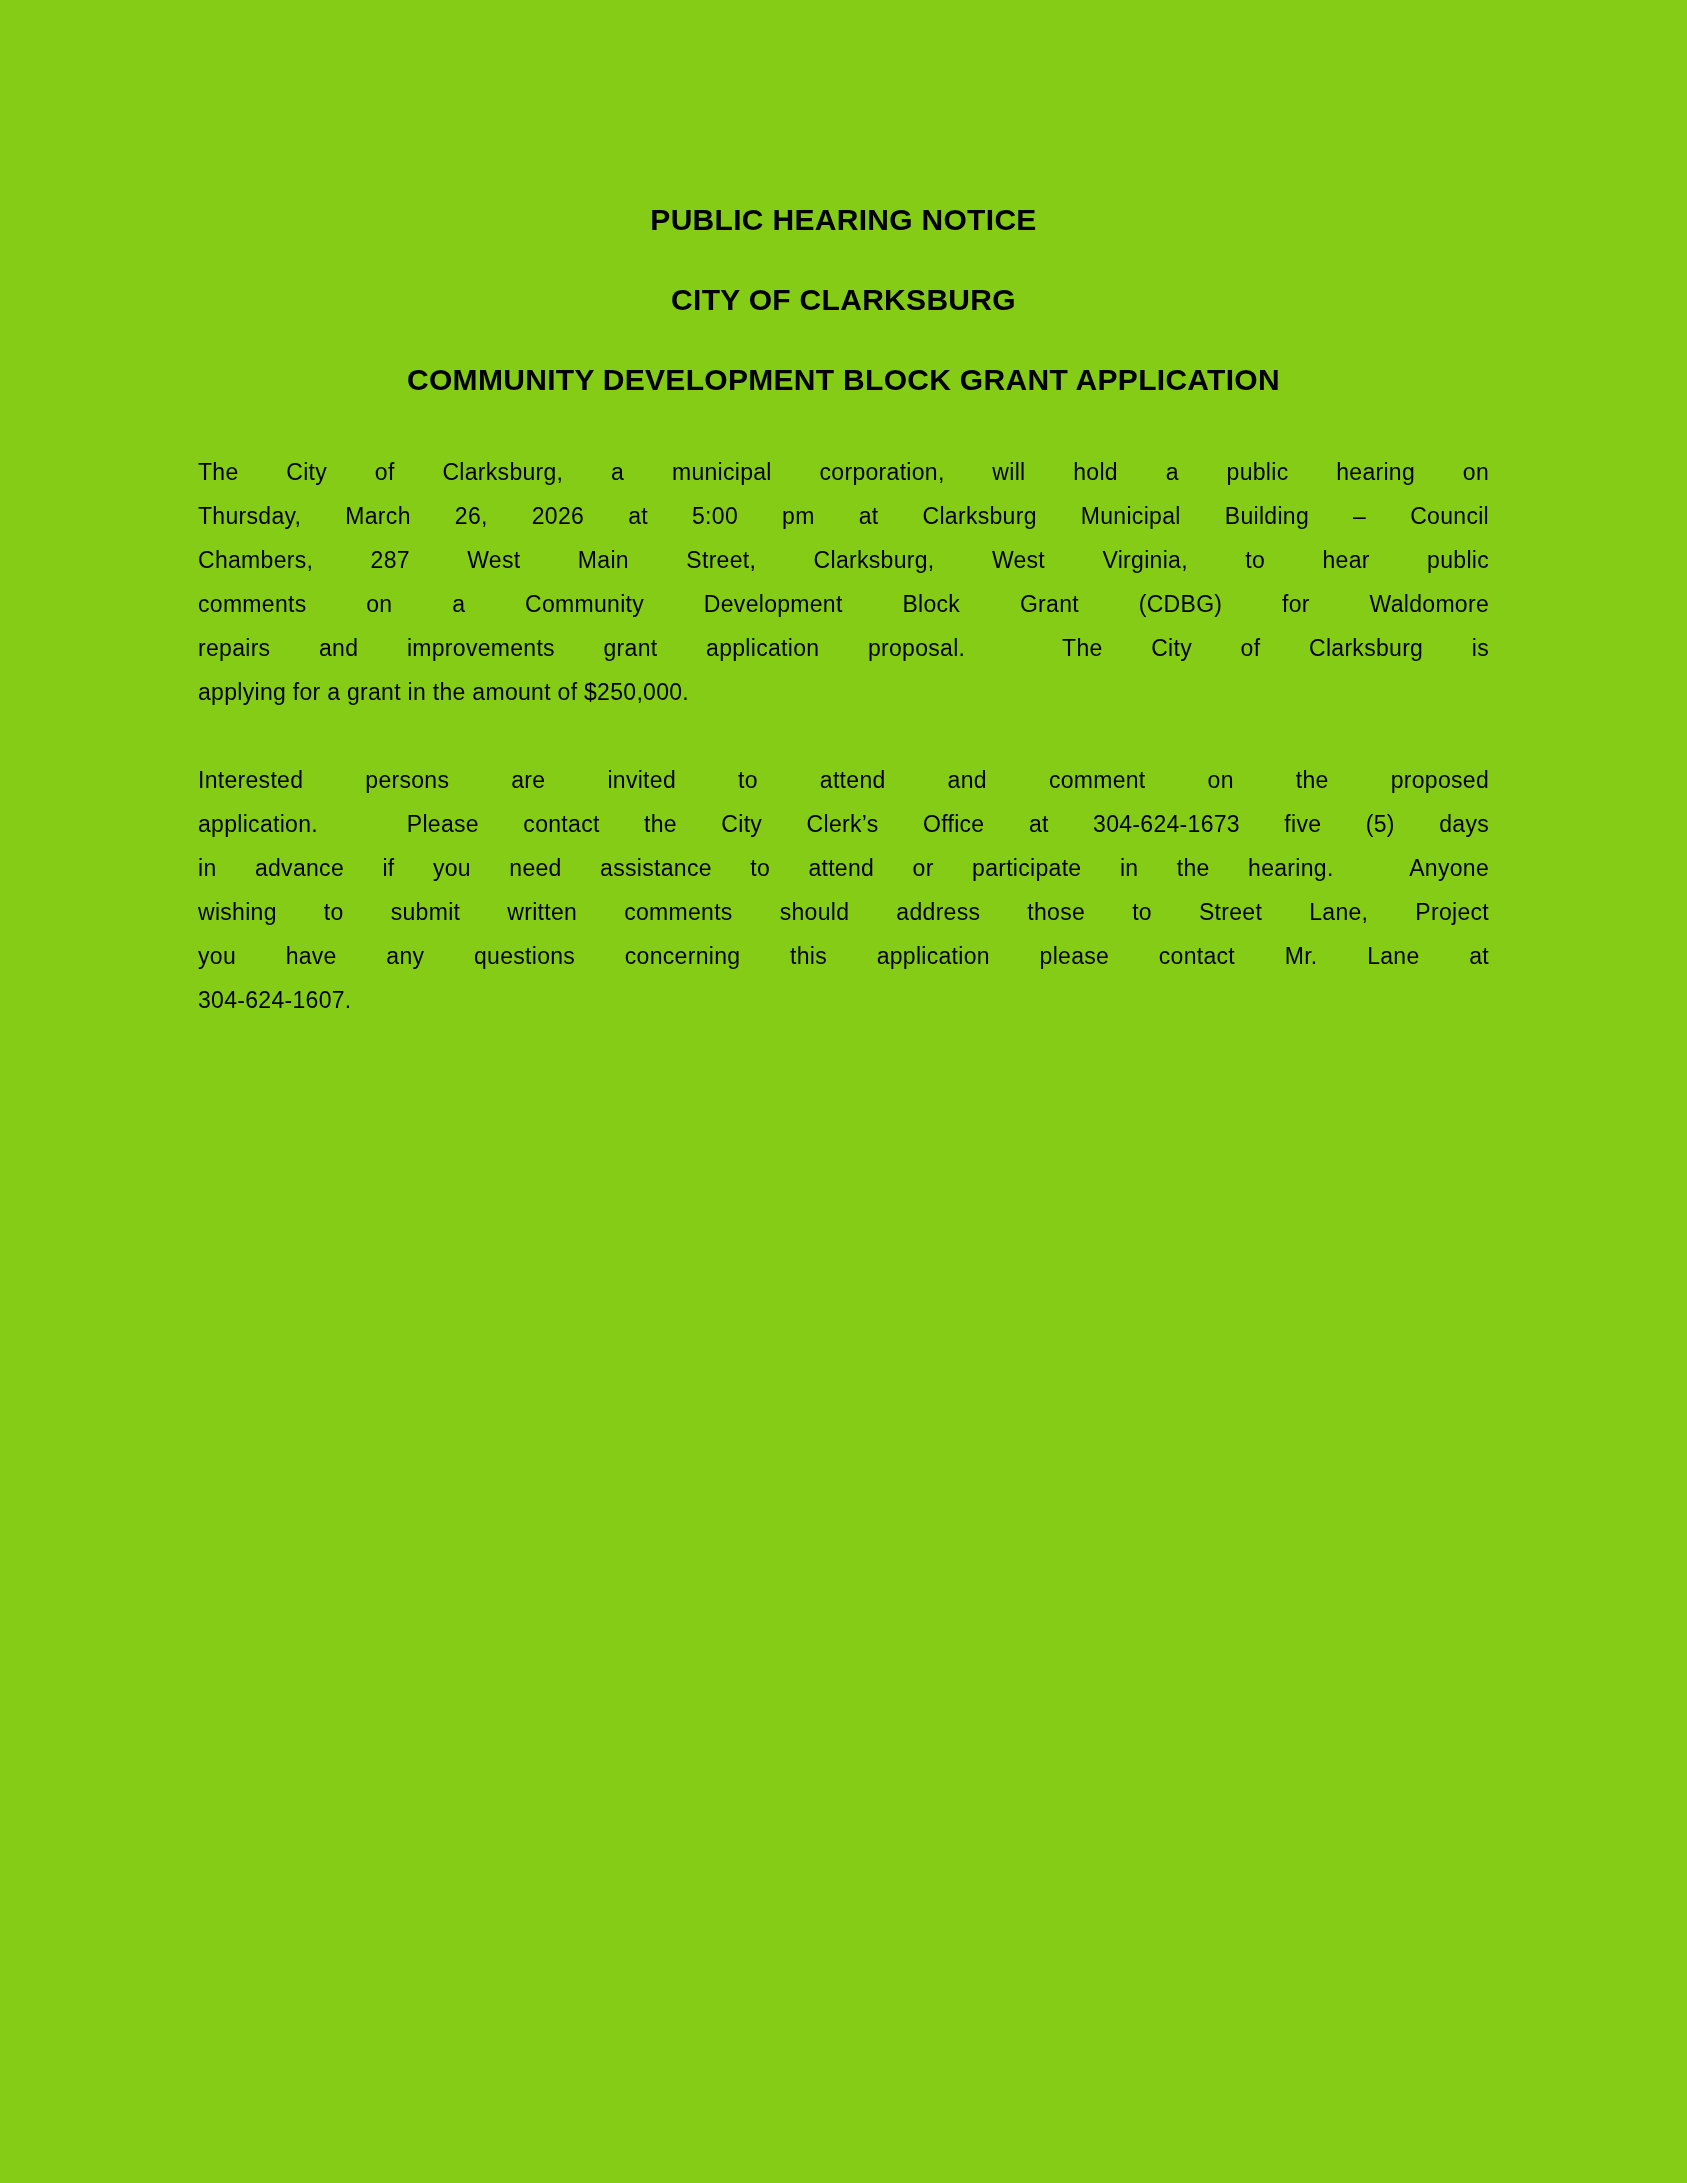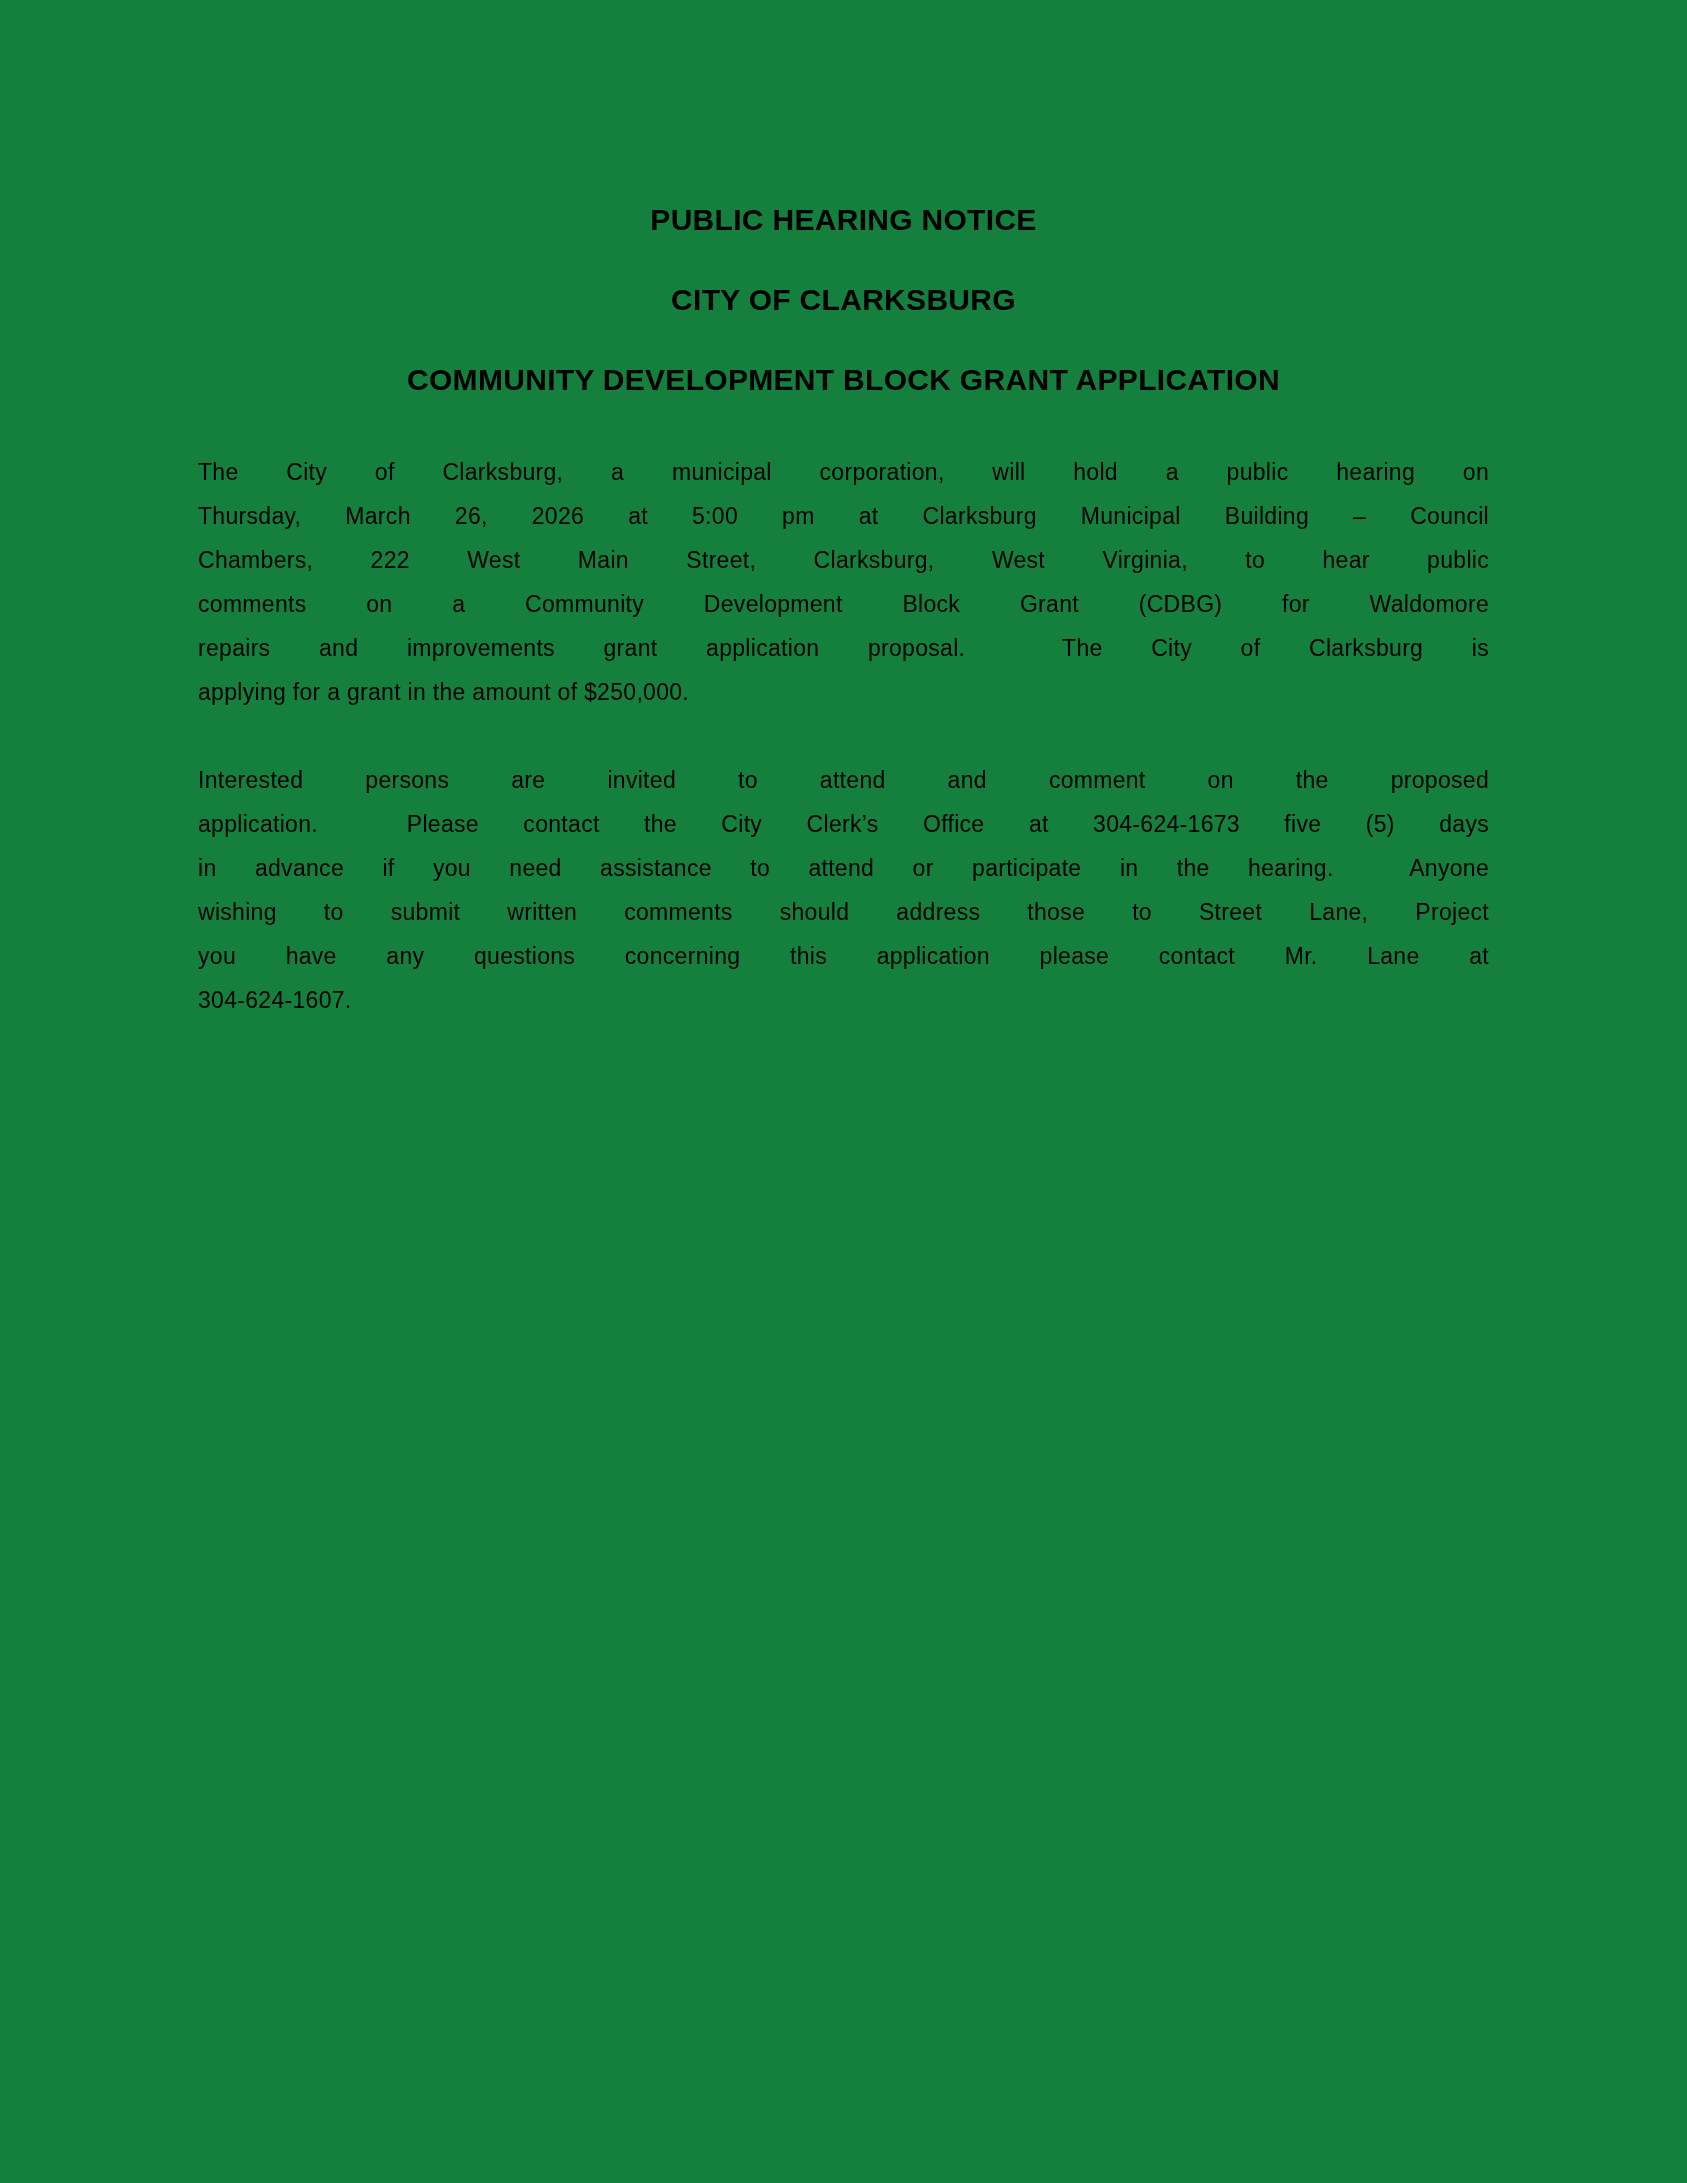--- a/index.html
+++ b/index.html
@@ -4,21 +4,21 @@
 <style>
   html, body {
     margin: 0;
     padding: 0;
     background: #ffffff;
   }
   .page {
     position: relative;
     width: 1687px;
     height: 2183px;
-    background: #15803d;
+    background: #84cc16;
     box-sizing: border-box;
     padding: 198px 198px 0 198px;
     font-family: "Liberation Sans", sans-serif;
     color: #000000;
     overflow: hidden;
   }
   .heading {
     font-size: 30px;
     line-height: 44px;
     font-weight: 700;
@@ -52,21 +52,21 @@
 
 <div class="page">
   <div class="heading">PUBLIC HEARING NOTICE</div>
   <div class="heading">CITY OF CLARKSBURG</div>
   <div class="heading last-heading">COMMUNITY DEVELOPMENT BLOCK GRANT APPLICATION</div>
 
   <div id="notice-body">
       <div class="paragraph">
         <div class="line justify"><span class="run">The City of Clarksburg, a municipal corporation, will hold a public hearing on</span></div>
         <div class="line justify"><span class="run bold">Thursday, March 26, 2026</span><span class="run"> at </span><span class="run bold">5:00 pm</span><span class="run"> at </span><span class="run bold">Clarksburg Municipal Building – Council</span></div>
-        <div class="line justify"><span class="run bold">Chambers, 222 West Main Street, Clarksburg, West Virginia</span><span class="run">, to hear public</span></div>
+        <div class="line justify"><span class="run bold">Chambers, 287 West Main Street, Clarksburg, West Virginia</span><span class="run">, to hear public</span></div>
         <div class="line justify"><span class="run">comments on a Community Development Block Grant (CDBG) for Waldomore</span></div>
         <div class="line justify"><span class="run">repairs and improvements grant application proposal.  The City of Clarksburg is</span></div>
         <div class="line"><span class="run">applying for a grant in the amount of $250,000.</span></div>
       </div>
       <div class="paragraph">
         <div class="line justify"><span class="run">Interested persons are invited to attend and comment on the proposed</span></div>
         <div class="line justify"><span class="run">application.  Please contact the City Clerk’s Office at 304-624-1673 five (5) days</span></div>
         <div class="line justify"><span class="run">in advance if you need assistance to attend or participate in the hearing.  Anyone</span></div>
         <div class="line justify"><span class="run">wishing to submit written comments should address those to Street Lane, Project</span></div>
         <div class="line justify"><span class="run">you have any questions concerning this application please contact Mr. Lane at</span></div>

